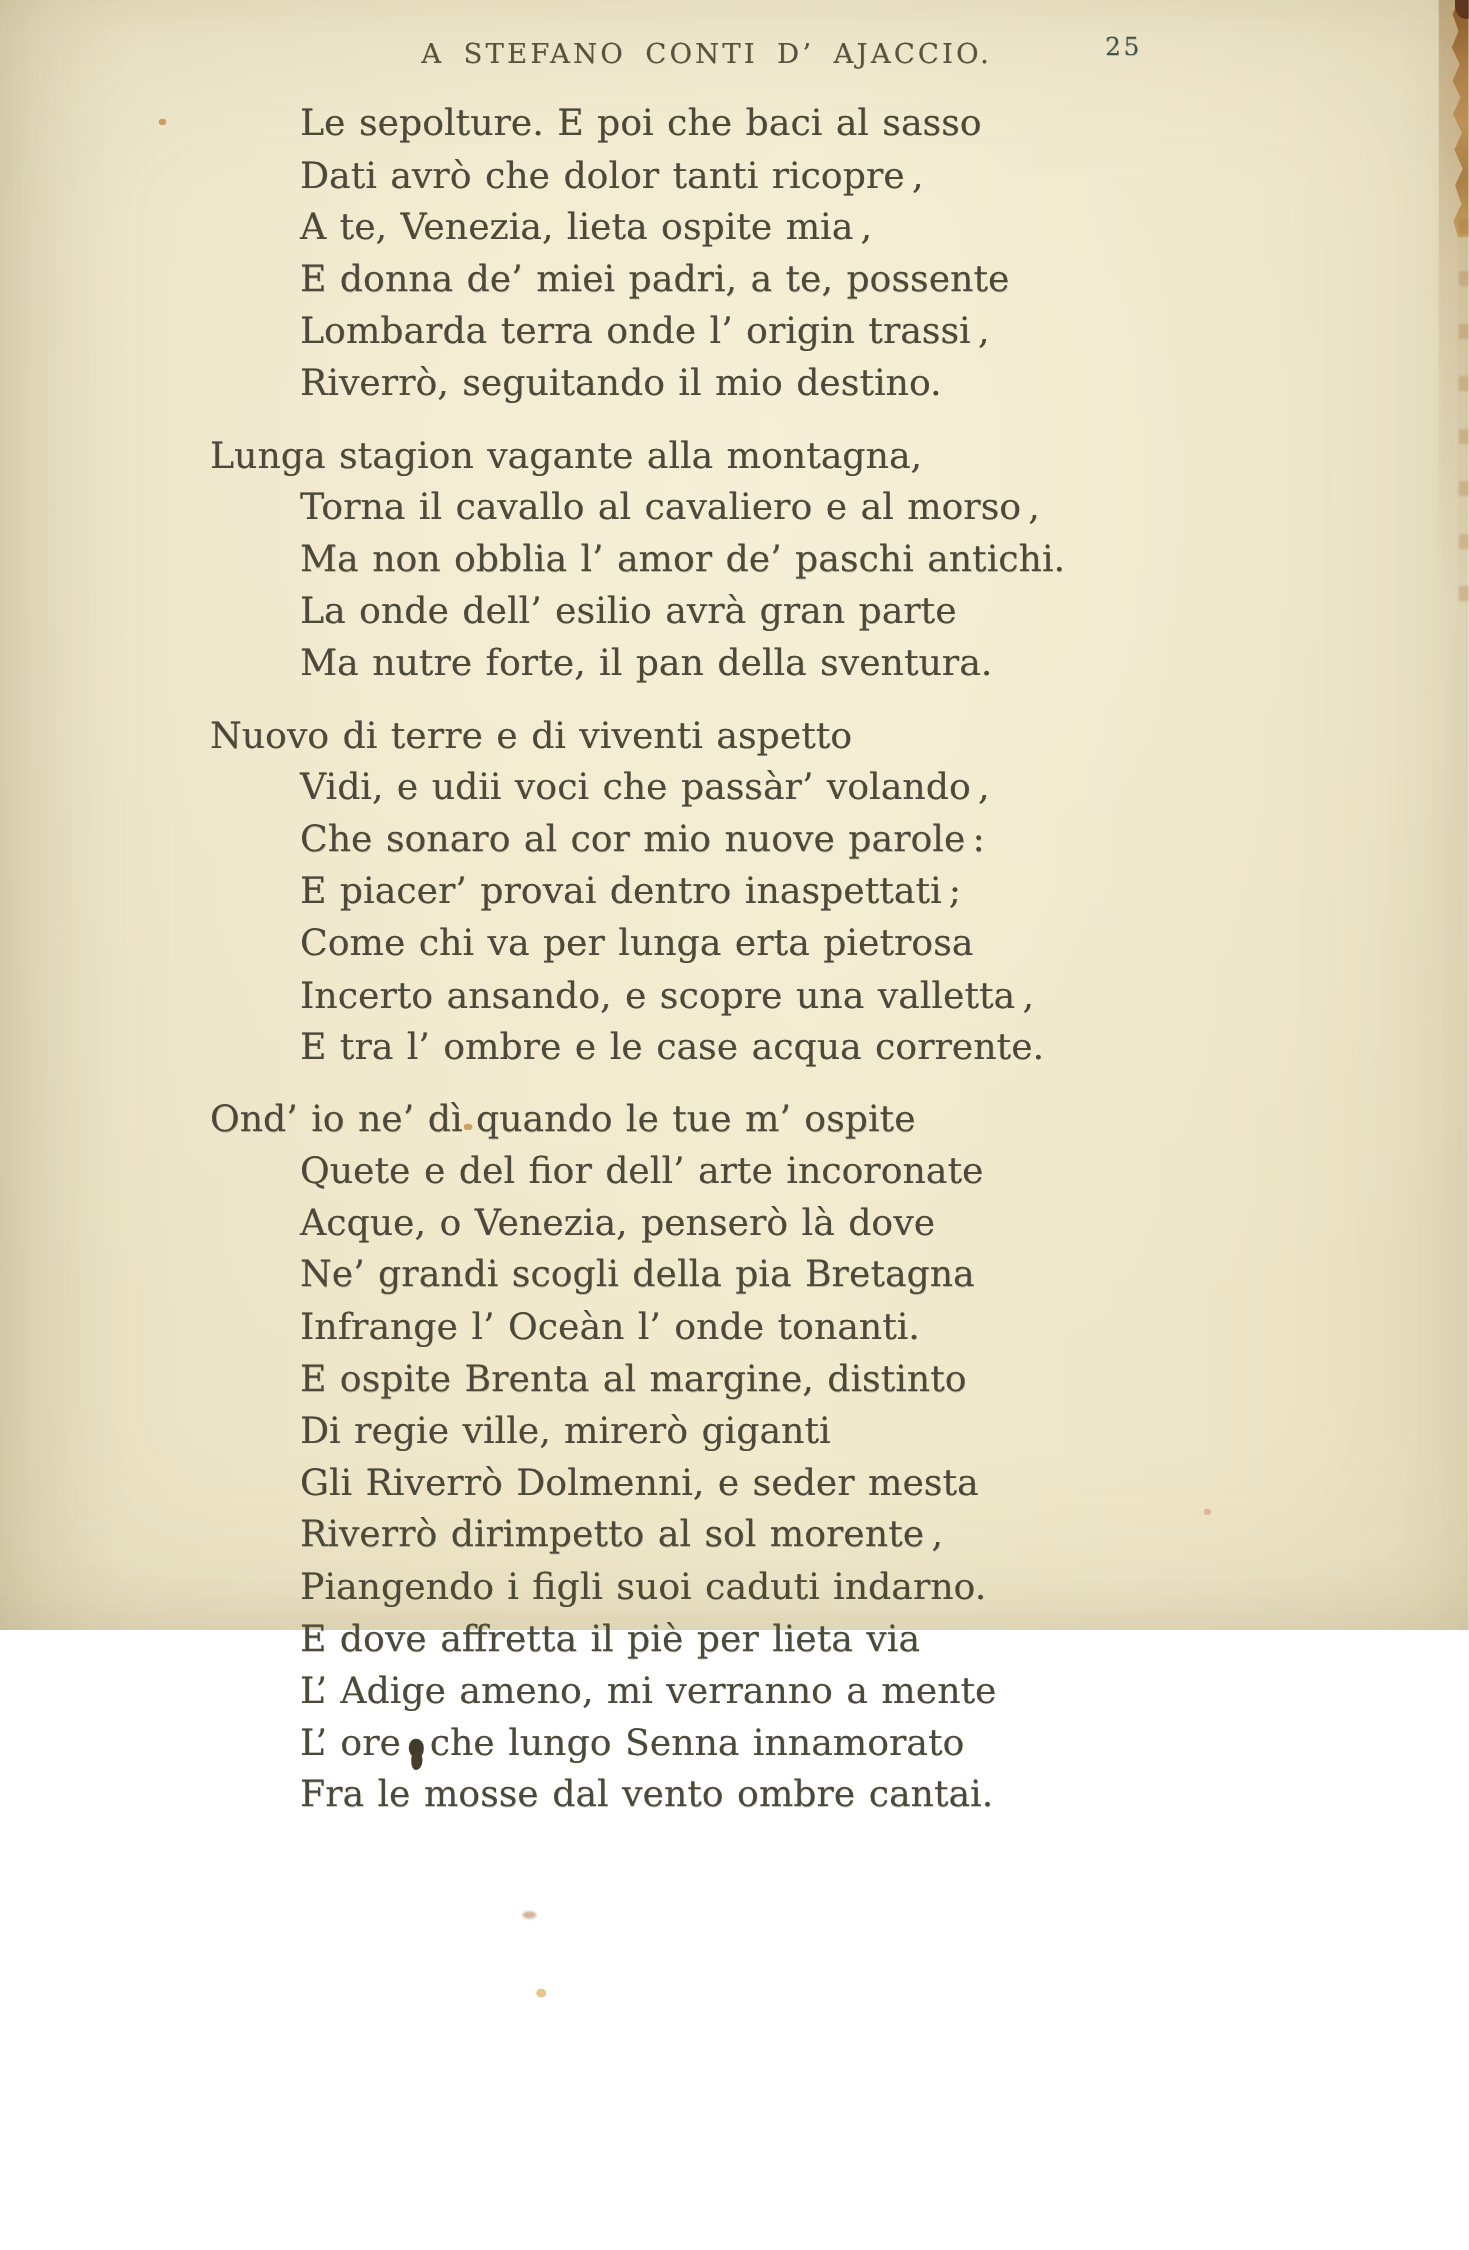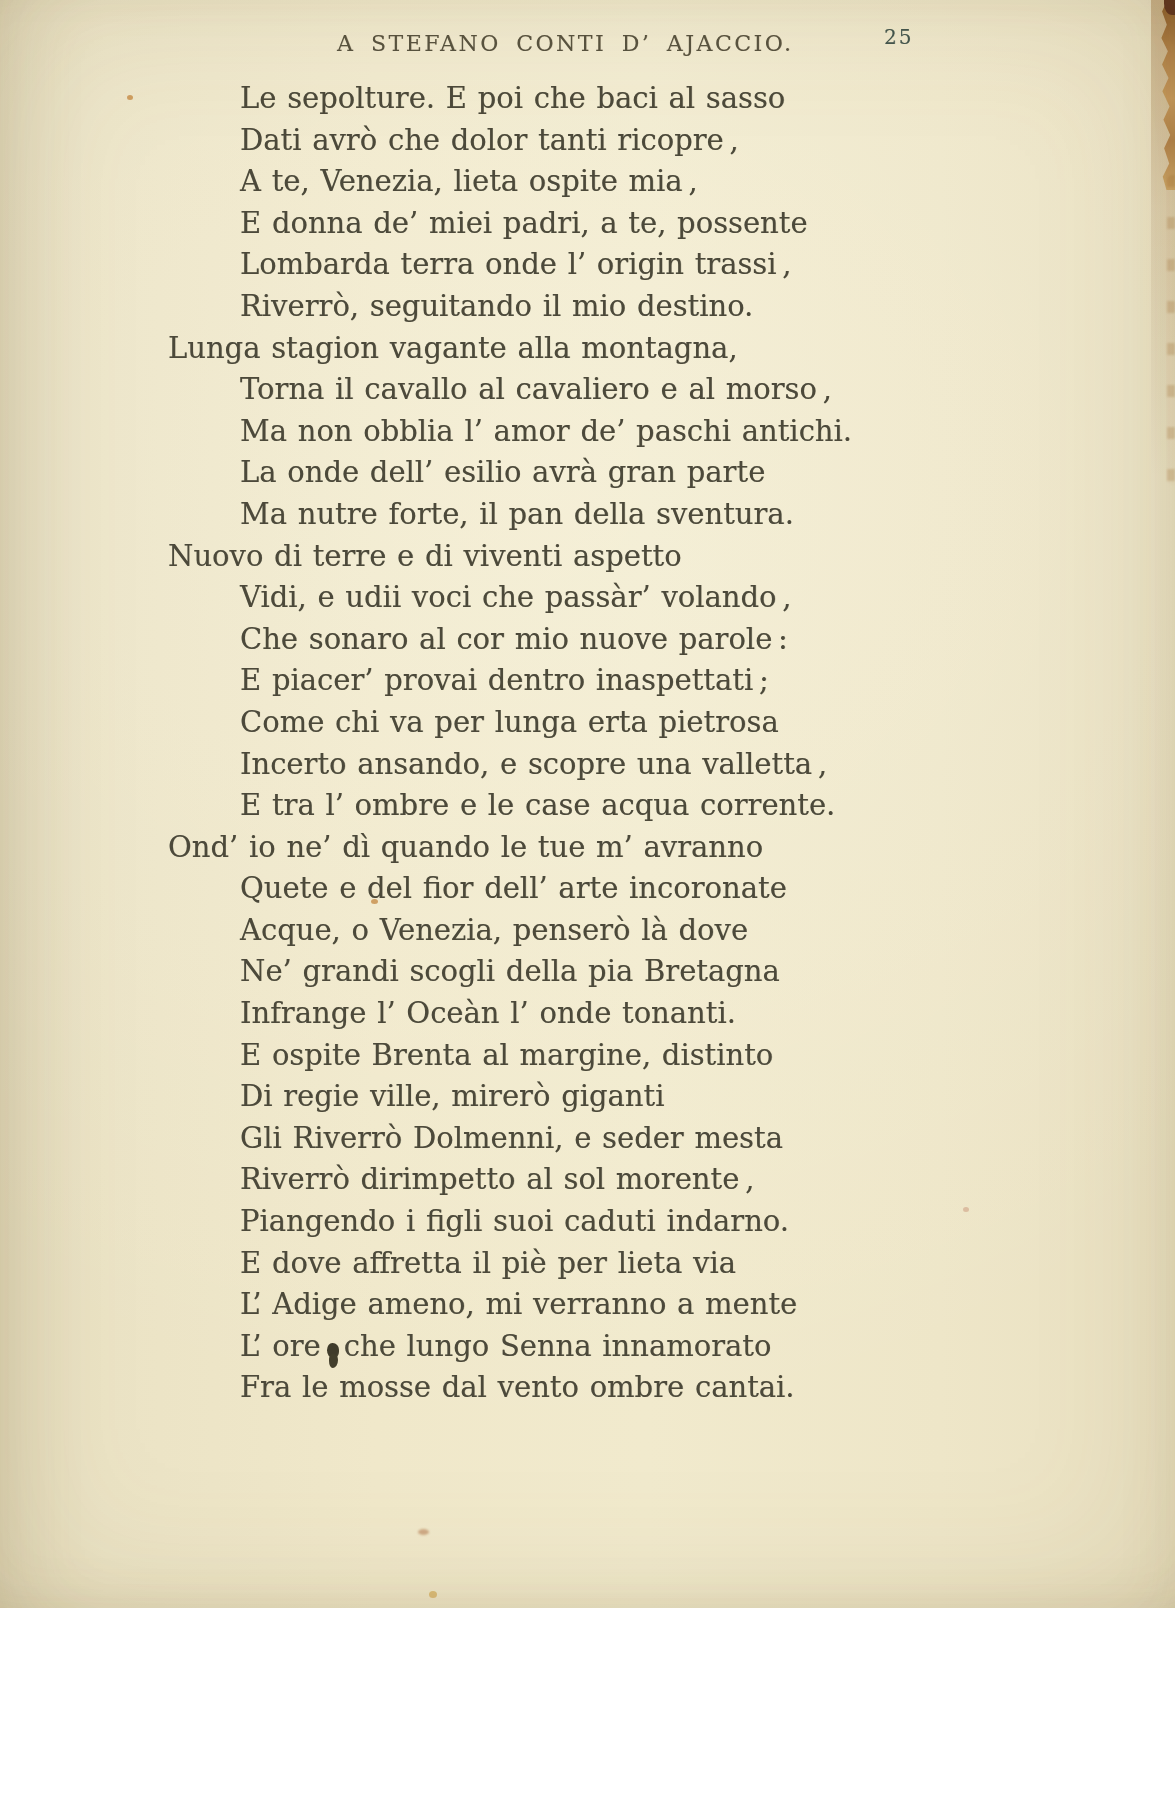--- a/index.html
+++ b/index.html
@@ -2,21 +2,21 @@
 <html style="--paper: #eee6c8; --ink: #4c493a; --header-ink: #57523f; --page-number-ink: #42544d; --deckle-edge: #b3834a;"><head>
 <meta charset="utf-8">
 <style>
   :root{
     --paper:#eee6c8; --ink:#4c493a; --header-ink:#57523f;
     --page-number-ink:#42544d; --deckle-edge:#b3834a;
   }
   html,body{margin:0;padding:0;}
   body{width:1175px;height:1800px;overflow:hidden;background:#fff;}
   .page{
-    position:relative;width:1175px;height:1608px;
+    position:relative;width:1175px;height:1304px;
     font-family:"DejaVu Serif","Liberation Serif",serif;
     color:var(--ink);
     background:
       radial-gradient(120% 85% at 46% 30%, rgba(255,253,242,.28), rgba(255,253,242,0) 70%),
       linear-gradient(90deg,#e6ddbe 0%,#ebe3c5 9%,#f0e8ca 32%,#f1eacd 55%,#eee6c8 80%,#e9e0c1 100%);
   }
   .page::after{
     content:"";position:absolute;inset:0;pointer-events:none;
     box-shadow:
       inset 0 0 150px rgba(125,105,60,.14),
@@ -38,21 +38,21 @@
     color:var(--page-number-ink);
     text-shadow:.4px .4px 0 rgba(40,80,70,.25);
   }
   
   .poem{
     position:absolute;left:240px;top:78px;
     font-size:29px;line-height:41.6px;word-spacing:1.5px;
     text-shadow:.35px .35px 0 rgba(70,66,50,.30), -.2px 0 0 rgba(60,90,80,.12);
   }
   .poem-line{white-space:pre;}
-  .poem-line.outdent{margin-left:-72px;}
+  .poem-line.outdent{margin-left:-72px;margin-top:16px;}
   
   .ink-blot{
     position:relative;display:inline-block;
     width:12px;height:15px;margin:0 5px -2px 6px;
     background:radial-gradient(ellipse at 40% 40%, #403c2b 60%, #565138 100%);
     border-radius:55% 65% 50% 60% / 60% 55% 50% 65%;
   }
   .ink-blot::after{
     content:"";position:absolute;left:2px;top:11px;width:9px;height:14px;
     background:#433f2c;border-radius:45% 55% 60% 45% / 40% 45% 65% 55%;
@@ -107,21 +107,21 @@
       <div class="poem-line">Ma non obblia l’ amor de’ paschi antichi.</div>
       <div class="poem-line">La onde dell’ esilio avrà gran parte</div>
       <div class="poem-line">Ma nutre forte, il pan della sventura.</div>
       <div class="poem-line outdent">Nuovo di terre e di viventi aspetto</div>
       <div class="poem-line">Vidi, e udii voci che passàr’ volando ,</div>
       <div class="poem-line">Che sonaro al cor mio nuove parole :</div>
       <div class="poem-line">E piacer’ provai dentro inaspettati ;</div>
       <div class="poem-line">Come chi va per lunga erta pietrosa</div>
       <div class="poem-line">Incerto ansando, e scopre una valletta ,</div>
       <div class="poem-line">E tra l’ ombre e le case acqua corrente.</div>
-      <div class="poem-line outdent">Ond’ io ne’ dì quando le tue m’ avranno</div>
+      <div class="poem-line outdent">Ond’ io ne’ dì quando le tue m’ ospite</div>
       <div class="poem-line">Quete e del fior dell’ arte incoronate</div>
       <div class="poem-line">Acque, o Venezia, penserò là dove</div>
       <div class="poem-line">Ne’ grandi scogli della pia Bretagna</div>
       <div class="poem-line">Infrange l’ Oceàn l’ onde tonanti.</div>
       <div class="poem-line">E ospite Brenta al margine, distinto</div>
       <div class="poem-line">Di regie ville, mirerò giganti</div>
       <div class="poem-line">Gli Riverrò Dolmenni, e seder mesta</div>
       <div class="poem-line">Riverrò dirimpetto al sol morente ,</div>
       <div class="poem-line">Piangendo i figli suoi caduti indarno.</div>
       <div class="poem-line">E dove affretta il piè per lieta via</div>

